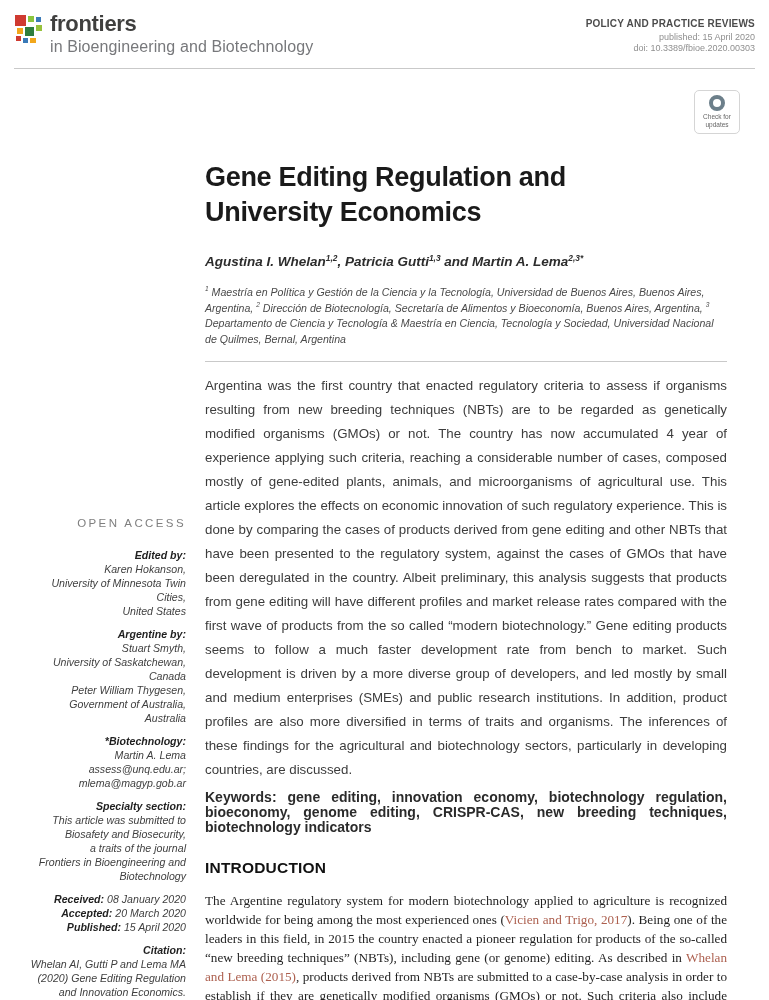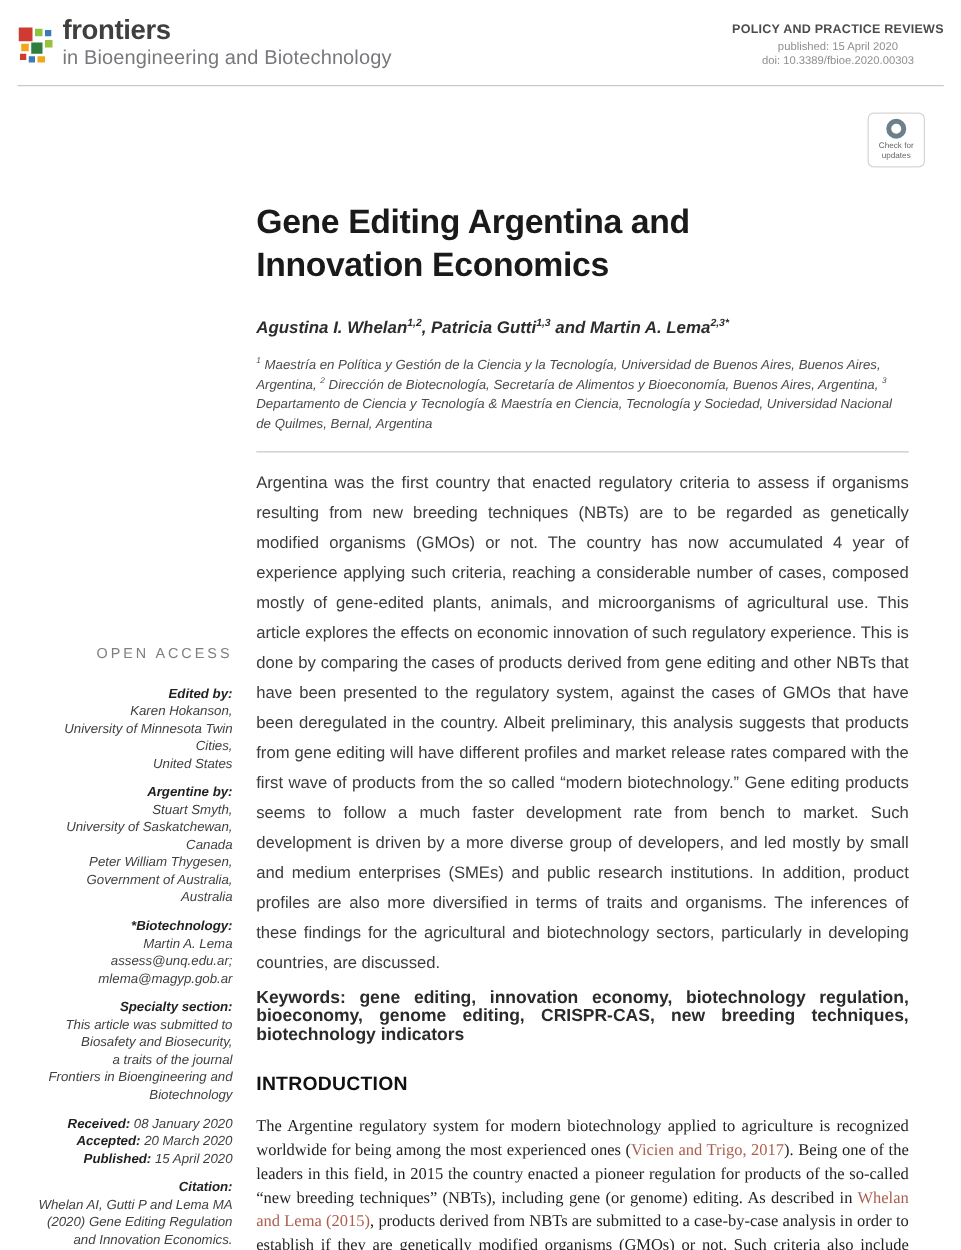--- a/index.html
+++ b/index.html
@@ -6,25 +6,25 @@
   html,body { background:#ffffff; }
   body {
     width:769px; height:1000px;
     position:relative; overflow:hidden;
     font-family:"Liberation Sans", sans-serif;
     color:#333;
   }
 
   
   .header { position:absolute; left:14px; top:10px; right:14px; height:54px; }
-  .logo-row { position:absolute; left:0; top:2px; display:flex; align-items:center; }
+  .logo-row { position:absolute; left:0; top:2px; display:flex; align-items:flex-start; }
   .mosaic { width:30px; height:30px; margin-right:6px; margin-top:2px; }
   .brand { font-size:22px; font-weight:bold; color:#3f3f3e; letter-spacing:-0.3px; line-height:24px; }
   .journal { font-size:16px; color:#77787b; line-height:21px; letter-spacing:0.1px; }
-  .header-right { position:absolute; right:0; top:8px; text-align:center; }
+  .header-right { position:absolute; right:0; top:8px; text-align:right; }
   .article-type { font-size:10px; font-weight:bold; color:#4c4c4c; letter-spacing:0.2px; }
   .pub-line { font-size:9px; color:#8f8f8f; margin-top:3px; }
   .doi-line { font-size:9px; color:#8f8f8f; margin-top:1px; }
   .header-rule { position:absolute; left:14px; right:14px; top:68px; border-top:1px solid #c9c9c9; }
 
   
   .badge {
     position:absolute; left:694px; top:90px; width:46px; height:44px;
     border:1px solid #d5d5d5; border-radius:5px; background:#fff;
     display:flex; flex-direction:column; align-items:center; padding-top:4px;
@@ -161,21 +161,21 @@
     <div class="side-label">Citation:</div>
     <div class="side-line">Whelan AI, Gutti P and Lema MA</div>
     <div class="side-line">(2020) Gene Editing Regulation</div>
     <div class="side-line">and Innovation Economics.</div>
     <div class="side-line">Front. Bioeng. Biotechnol. 8:303.</div>
 
   </div>
 </div>
 
 <div class="main">
-  <h1 class="title">Gene Editing Argentina and Innovation Economics</h1>
+  <h1 class="title">Gene Editing Regulation and University Economics</h1>
 
   <div class="authors"><span>Agustina I. Whelan</span><sup>1,2</sup><span>, Patricia Gutti</span><sup>1,3</sup><span> and Martin A. Lema</span><sup>2,3*</sup></div>
 
   <div class="affil"><sup>1</sup><span> Maestría en Política y Gestión de la Ciencia y la Tecnología, Universidad de Buenos Aires, Buenos Aires, Argentina, </span><sup>2</sup><span> Dirección de Biotecnología, Secretaría de Alimentos y Bioeconomía, Buenos Aires, Argentina, </span><sup>3</sup><span> Departamento de Ciencia y Tecnología &amp; Maestría en Ciencia, Tecnología y Sociedad, Universidad Nacional de Quilmes, Bernal, Argentina</span></div>
 
   <div class="abstract-rule"></div>
 
   <div class="abstract">Argentina was the first country that enacted regulatory criteria to assess if organisms resulting from new breeding techniques (NBTs) are to be regarded as genetically modified organisms (GMOs) or not. The country has now accumulated 4 year of experience applying such criteria, reaching a considerable number of cases, composed mostly of gene-edited plants, animals, and microorganisms of agricultural use. This article explores the effects on economic innovation of such regulatory experience. This is done by comparing the cases of products derived from gene editing and other NBTs that have been presented to the regulatory system, against the cases of GMOs that have been deregulated in the country. Albeit preliminary, this analysis suggests that products from gene editing will have different profiles and market release rates compared with the first wave of products from the so called “modern biotechnology.” Gene editing products seems to follow a much faster development rate from bench to market. Such development is driven by a more diverse group of developers, and led mostly by small and medium enterprises (SMEs) and public research institutions. In addition, product profiles are also more diversified in terms of traits and organisms. The inferences of these findings for the agricultural and biotechnology sectors, particularly in developing countries, are discussed.</div>
 
   <div class="keywords">Keywords: gene editing, innovation economy, biotechnology regulation, bioeconomy, genome editing, CRISPR-CAS, new breeding techniques, biotechnology indicators</div>

